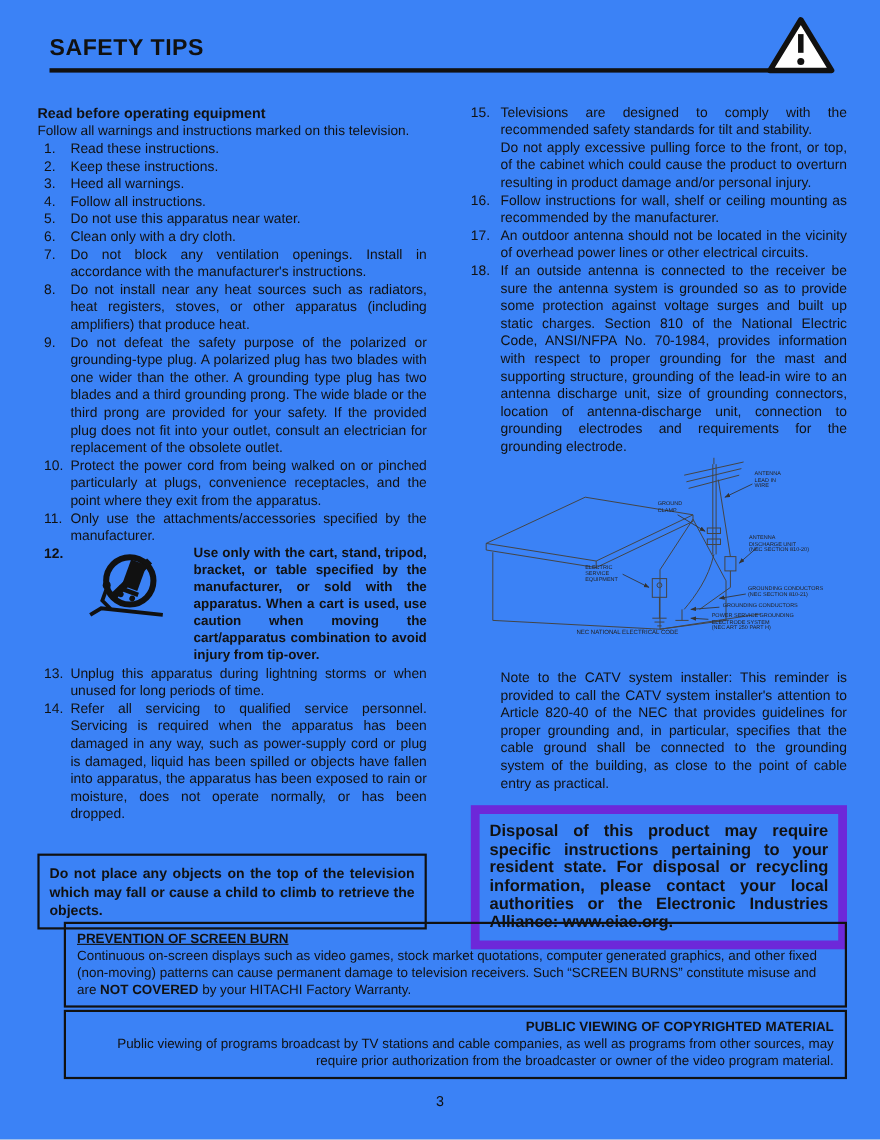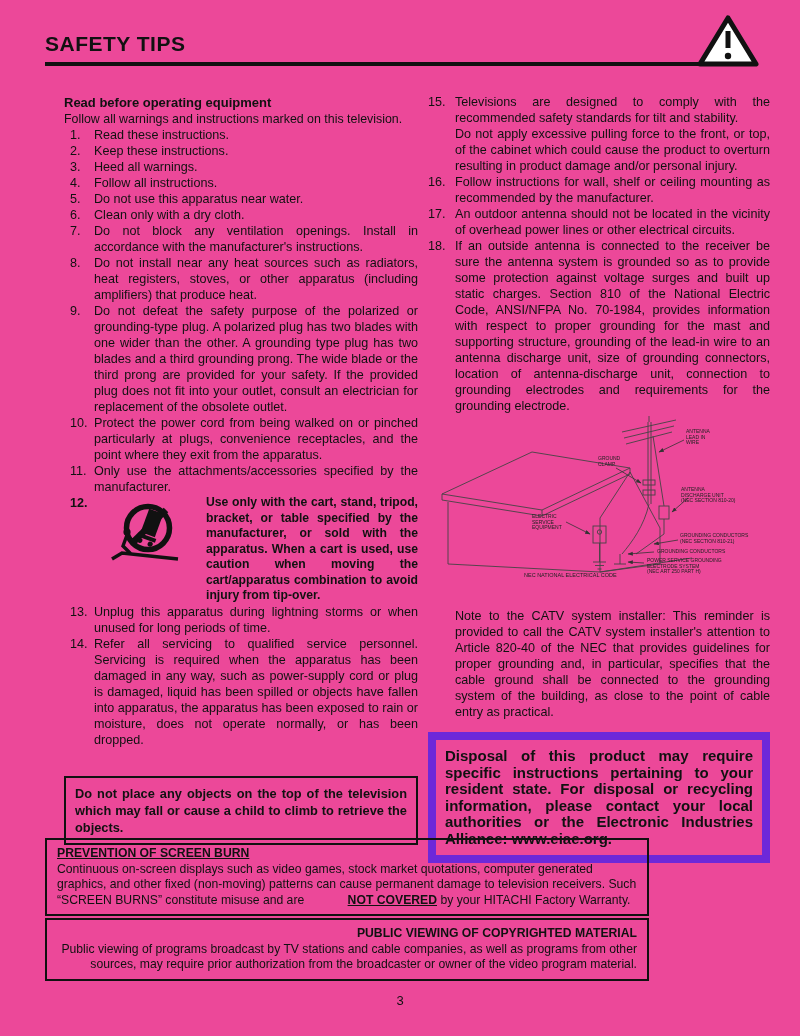--- a/index.html
+++ b/index.html
@@ -1,48 +1,48 @@
 <!DOCTYPE html>
 <html><head>
 <meta charset="utf-8">
 <style>
   html,body{margin:0;padding:0;background:#e8e8e8;}
-  .page{position:relative;width:800px;height:1036px;margin:0 auto;background:#ec4899;
+  .page{position:relative;width:800px;height:1036px;margin:0 auto;background:#3b82f6;
         font-family:"Liberation Sans",sans-serif;color:#111;overflow:hidden;}
   .title{position:absolute;left:45px;top:32px;font-size:21px;font-weight:bold;letter-spacing:.5px;}
   .rule{position:absolute;left:45px;top:62px;width:712px;height:4px;background:#111;}
   .warn-tri{position:absolute;left:696px;top:14px;width:64px;height:54px;}
-  .col-left{position:absolute;left:64px;top:94px;width:354px;box-sizing:border-box;}
+  .col-left{position:absolute;left:34px;top:94px;width:354px;box-sizing:border-box;}
   .col-right{position:absolute;left:428px;top:94px;width:342px;box-sizing:border-box;}
   .heading{font-weight:bold;font-size:13px;line-height:17px;}
   .lead{font-size:12.4px;line-height:16px;}
   .list{font-size:12.6px;line-height:16px;}
   .li{display:flex;}
   .col-left .num{flex:none;width:24px;padding-left:6px;}
   .col-right .num{flex:none;width:27px;padding-left:0;}
   .it{flex:1;text-align:justify;}
   .p2{margin-top:0;}
   .li12{display:flex;font-weight:bold;}
   .cart-wrap{flex:none;width:112px;padding:6px 0 0 16px;box-sizing:border-box;}
   .it12{flex:1;text-align:justify;font-size:12.2px;line-height:15.5px;}
   .warning-box{margin-top:28px;border:2px solid #111;padding:7px 9px;font-weight:bold;
                font-size:12.8px;line-height:17px;text-align:justify;box-sizing:border-box;}
   .diagram{position:relative;width:342px;height:164px;margin-top:2px;}
   .dlabel{position:absolute;font-size:5px;line-height:5.6px;white-space:pre-line;color:#222;}
   .dcaption{position:absolute;font-size:5.5px;color:#222;}
   .note{font-size:12.6px;line-height:16px;text-align:justify;padding-left:27px;margin-top:28px;}
   .disposal-box{margin-top:12px;border:8px solid #6d28d9;padding:8px 9px;font-weight:bold;
                 font-size:15px;line-height:16.5px;text-align:justify;box-sizing:border-box;}
-  .bbox{position:absolute;left:45px;width:604px;border:2px solid #111;padding:6px 10px;
+  .bbox{position:absolute;left:58px;width:712px;border:2px solid #111;padding:6px 10px;
         font-size:12.2px;line-height:15.5px;box-sizing:border-box;}
   .bbox1{top:838px;}
   .bbox2{top:918px;text-align:right;}
   .bbox-title{font-weight:bold;}
   .bbox1 .bbox-title{text-decoration:underline;}
-  .uline{font-weight:bold;text-decoration:underline;margin-left:40px;}
+  .uline{font-weight:bold;}
   .pagenum{position:absolute;left:0;right:0;top:993px;text-align:center;font-size:13px;}
   svg{display:block;}
 </style>
 </head>
 <body>
 
 <div class="page">
 
   <div class="title">SAFETY TIPS</div>
   <div class="rule"></div>

